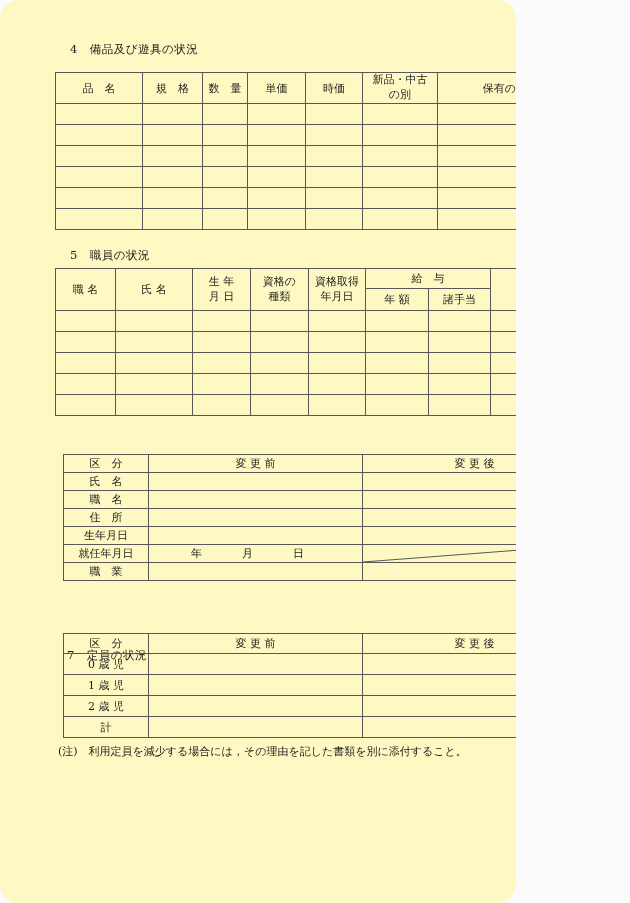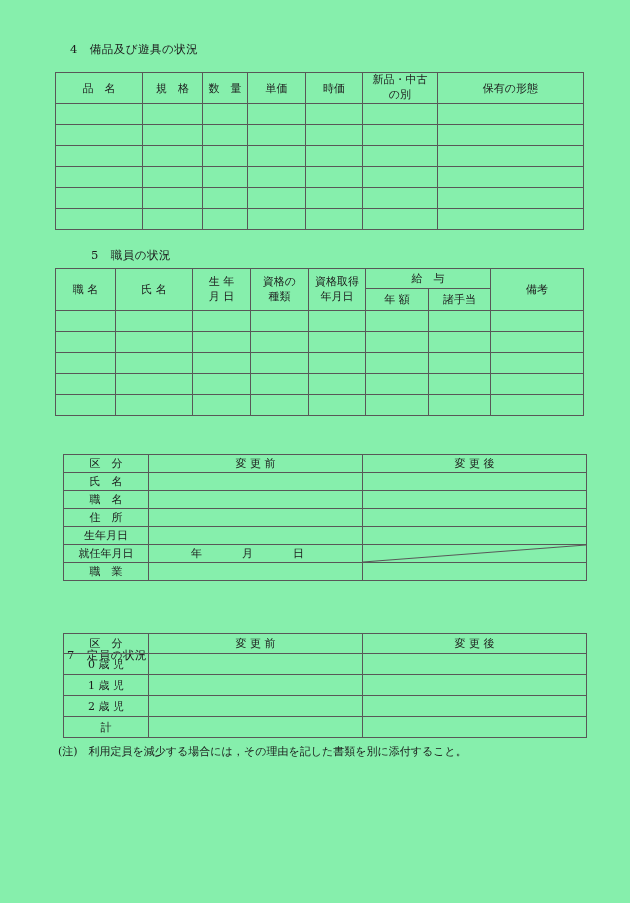--- a/index.html
+++ b/index.html
@@ -2,21 +2,21 @@
 <html lang="ja"><head>
 <meta charset="utf-8">
 <style>
   html,body{margin:0;padding:0;}
   body{
     width:630px;height:903px;
     background:#fbfbfb;
     font-family:"DejaVu Serif","Liberation Serif",serif;
     color:#1c1c1c;
   }
-  .page{position:relative;width:630px;height:903px;overflow:hidden;background:#86efac;}
+  .page{position:relative;width:516px;height:903px;overflow:hidden;background:#fef9c3;border-radius:19px;}
   .sec-title{
     position:absolute;
     font-size:11.5px;
     letter-spacing:0.5px;
     white-space:nowrap;
     color:#1c1c1c;
   }
   table.t{
     position:absolute;
     border-collapse:collapse;
@@ -143,21 +143,21 @@
           <td></td>
           <td></td>
           <td></td>
           <td></td>
           <td></td>
           <td></td>
         </tr>
   </tbody>
     </table>
 
-  <div class="sec-title" style="left:70px;top:248px;margin-left:21px;">5　職員の状況</div>
+  <div class="sec-title" style="left:70px;top:248px;">5　職員の状況</div>
 
   <table class="t" style="left:55px;top:268px;width:528px;">
     <colgroup>
       <col style="width:60px">
         <col style="width:77px">
         <col style="width:58px">
       <col style="width:58px">
         <col style="width:57px">
         <col style="width:63px">
       <col style="width:62px">

